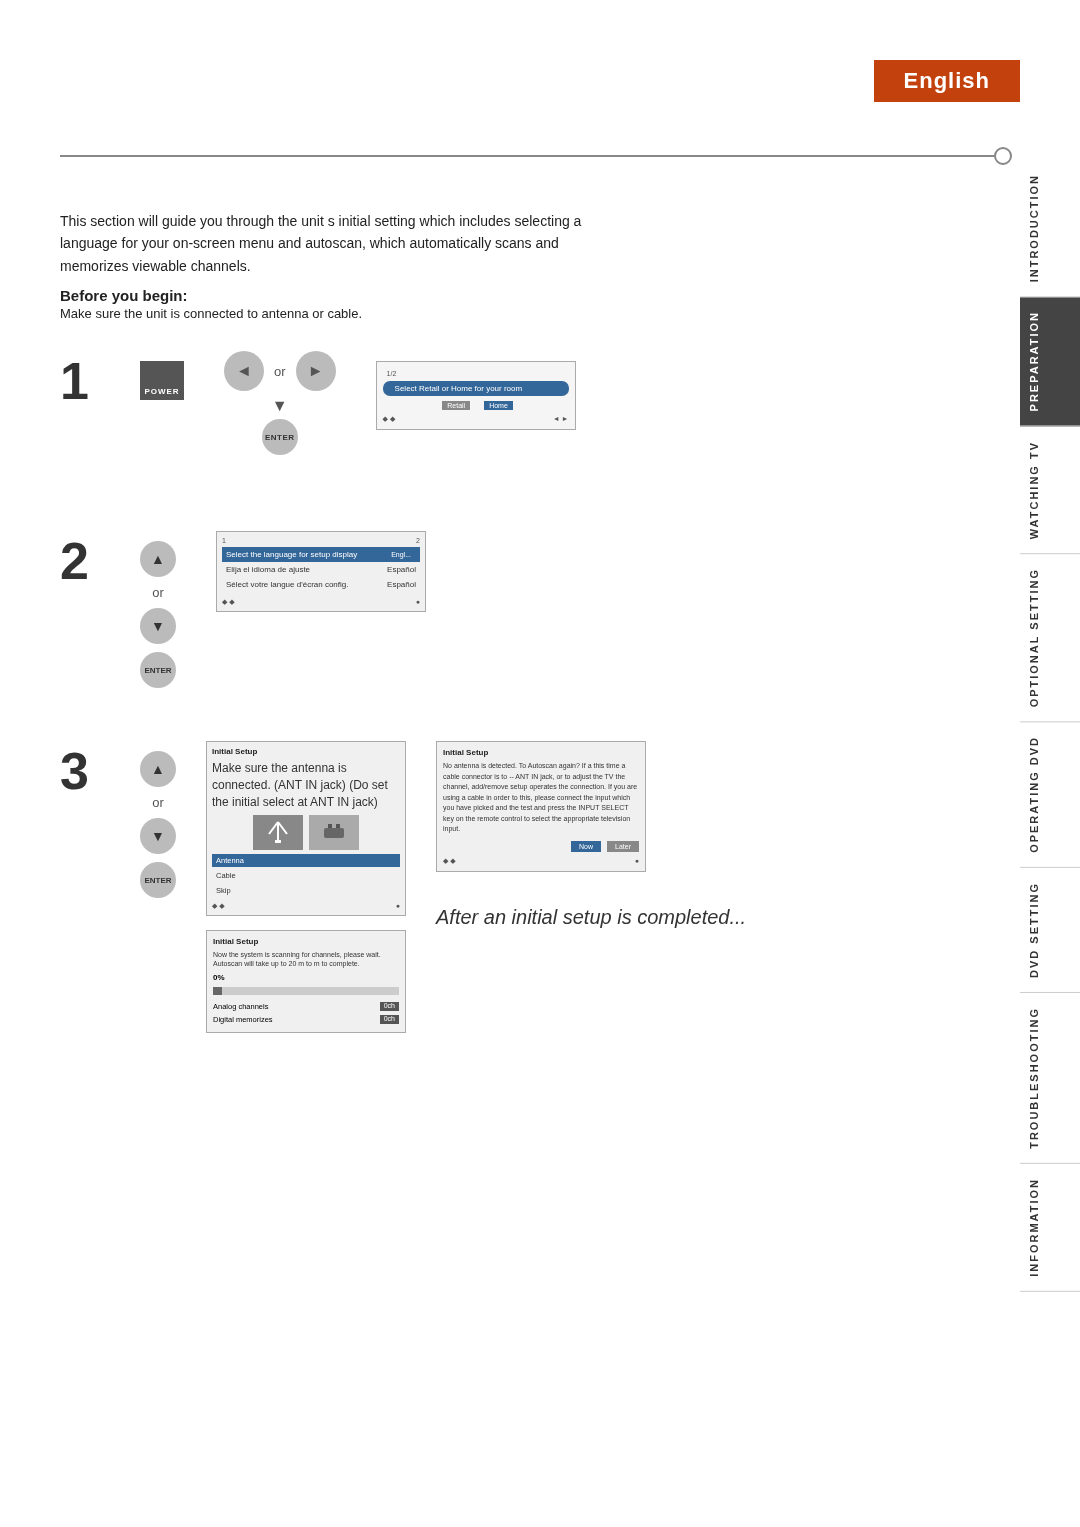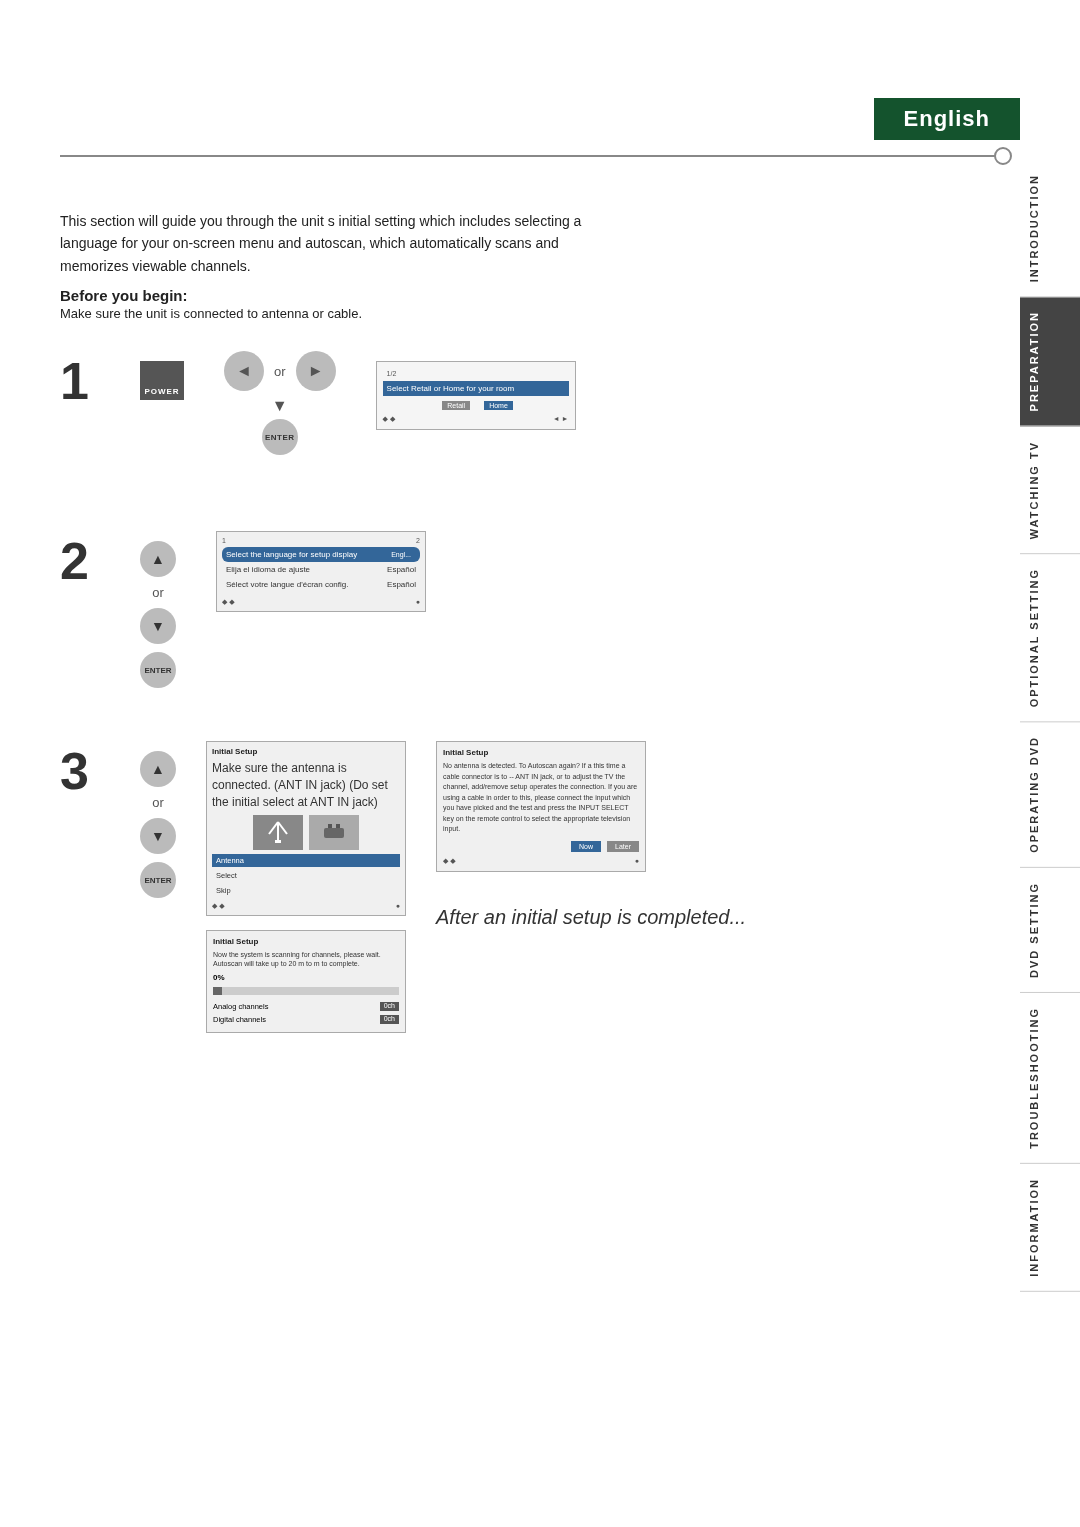--- a/index.html
+++ b/index.html
@@ -10,27 +10,26 @@
       font-family: Arial, Helvetica, sans-serif;
       position: relative;
       overflow-x: hidden;
     }
 
     
     .english-tab {
       position: absolute;
       top: 60px;
       right: 60px;
-      background: #14532d;
+      background: #c2410c;
       color: #fff;
       font-size: 22px;
       font-weight: bold;
       padding: 8px 30px;
       letter-spacing: 1px;
-      margin-top: 38px;
     }
 
     
     .top-rule {
       position: absolute;
       top: 155px;
       left: 60px;
       right: 70px;
       height: 2px;
       background: #888;
@@ -347,21 +346,20 @@
       display: flex;
       justify-content: space-between;
       align-items: center;
       padding: 3px 4px;
       font-size: 8px;
       color: #333;
     }
     .lang-row.active {
       background: #336699;
       color: #fff;
-      border-radius: 6px;
     }
 
     
     .no-input-screen {
       border: 1.5px solid #aaa;
       background: #f0f0f0;
       padding: 6px;
       width: 210px;
       font-size: 7.5px;
     }
@@ -437,21 +435,21 @@
         </div>
         <div style="font-size:16px; color:#555; text-align:center; margin-bottom:4px;">▼</div>
         <div class="btn-enter">ENTER</div>
       </div>
 
       <div style="margin-top:10px;">
         <div class="screen-box" style="width:200px;">
           <div class="screen-row" style="font-size:7px; color:#555; margin-bottom:2px;">
             <span>1/2</span>
           </div>
-          <div class="screen-row" style="background:#336699; color:#fff; font-size:8px; padding:3px 4px;">
+          <div class="screen-row" style="background:#336699; color:#fff; font-size:8px; padding:3px 12px;border-radius:7px;">
             <span>Select Retail or Home for your room</span>
           </div>
           <div style="display:flex; justify-content:center; gap:10px; margin-top:5px; margin-bottom:5px;">
             <div class="screen-btn">Retail</div>
             <div class="screen-btn blue">Home</div>
           </div>
           <div class="screen-footer">
             <span>◆ ◆</span>
             <span>◄ ►</span>
           </div>
@@ -530,21 +528,21 @@
                 <rect x="8" y="6" width="4" height="4" fill="#555"></rect>
                 <rect x="16" y="6" width="4" height="4" fill="#555"></rect>
               </svg>
             </div>
           </div>
           <div style="display:flex; flex-direction:column; gap:2px; margin-top:4px;">
             <div class="setup-option sel">
               <span>Antenna</span>
             </div>
             <div class="setup-option">
-              <span>Select</span>
+              <span>Cable</span>
             </div>
             <div class="setup-option">
               <span>Skip</span>
             </div>
           </div>
           <div class="screen-footer" style="margin-top:5px;">
             <span>◆ ◆</span>
               <span>●</span>
           </div>
         </div>
@@ -554,21 +552,21 @@
           <div style="font-size:7px; color:#333; line-height:1.4; margin-bottom:4px;">Now the system is scanning for channels, please wait. Autoscan will take up to 20 m to m to complete.</div>
           <div style="font-size:8px; font-weight:bold; margin-bottom:2px;">0%</div>
           <div class="progress-bar-outer">
             <div class="progress-bar-inner"></div>
           </div>
           <div class="channel-row">
             <span>Analog channels</span>
             <span class="channel-count">0ch</span>
           </div>
           <div class="channel-row">
-            <span>Digital channels</span>
+            <span>Digital memorizes</span>
             <span class="channel-count">0ch</span>
           </div>
         </div>
       </div>
 
       <div style="display:flex; flex-direction:column; gap:14px; margin-top:0;">
         <div class="no-input-screen">
           <div class="no-input-title">Initial Setup</div>
           <div class="no-input-text">No antenna is detected.
 To Autoscan again?

